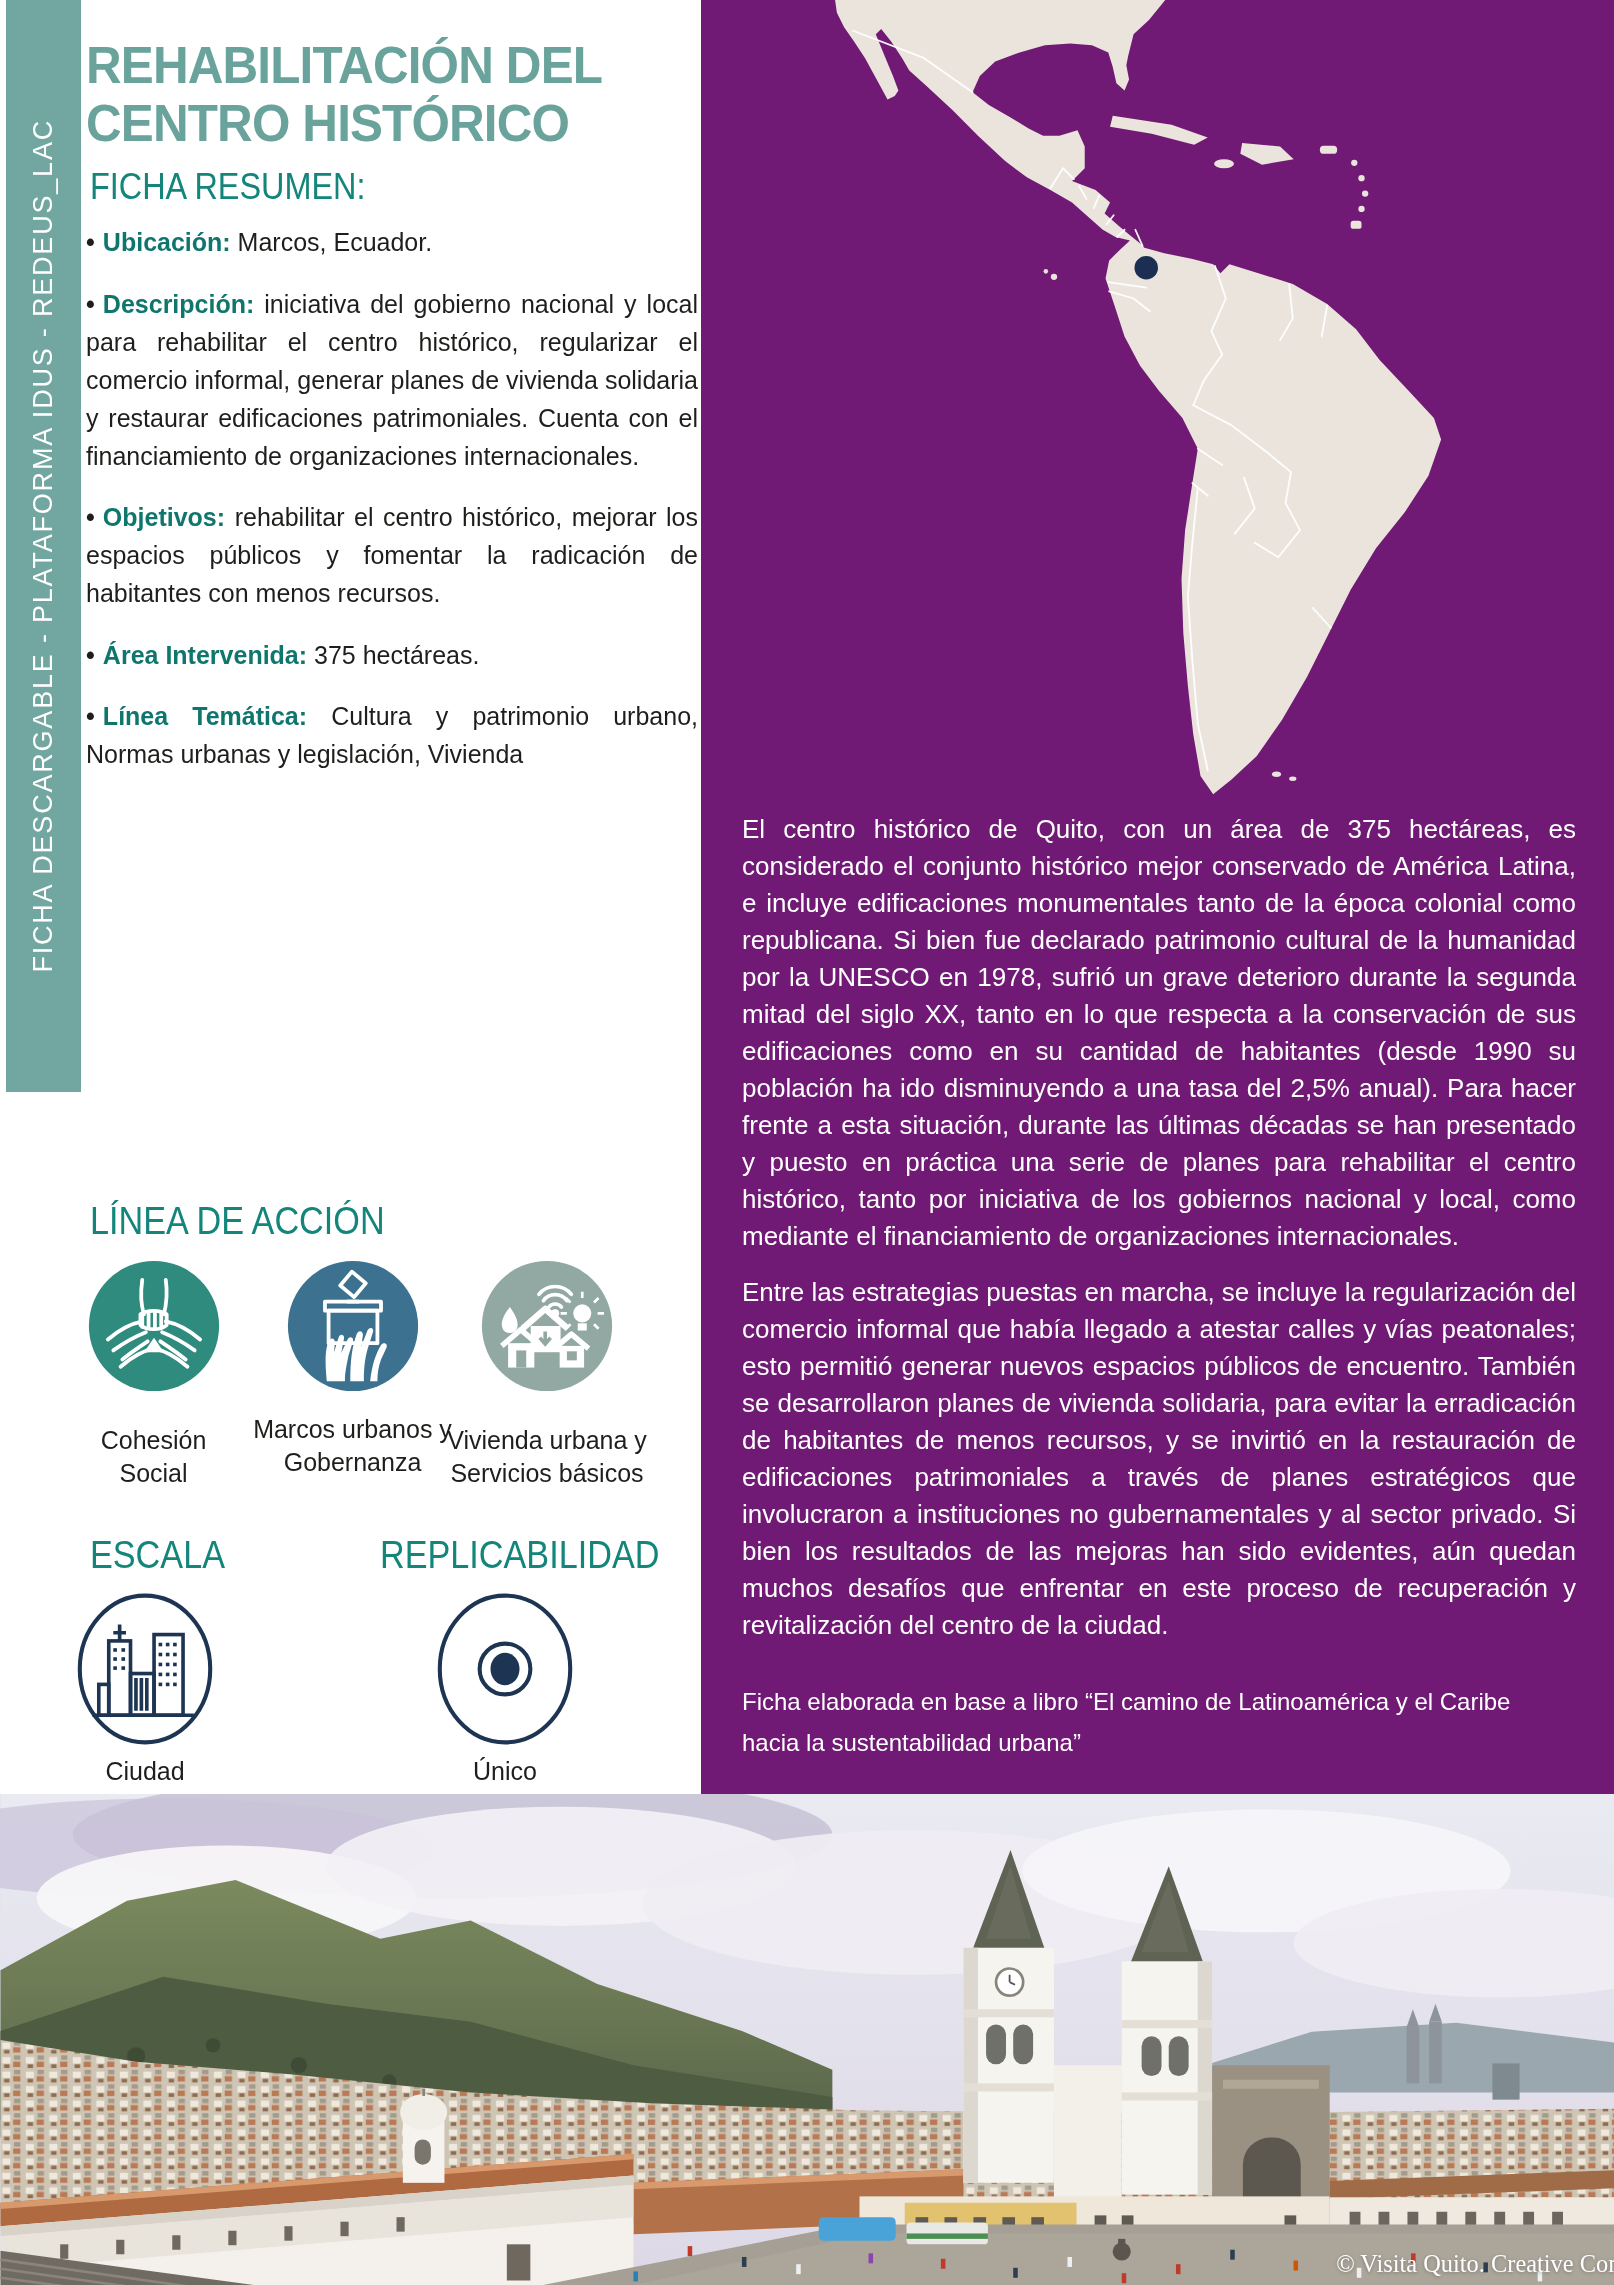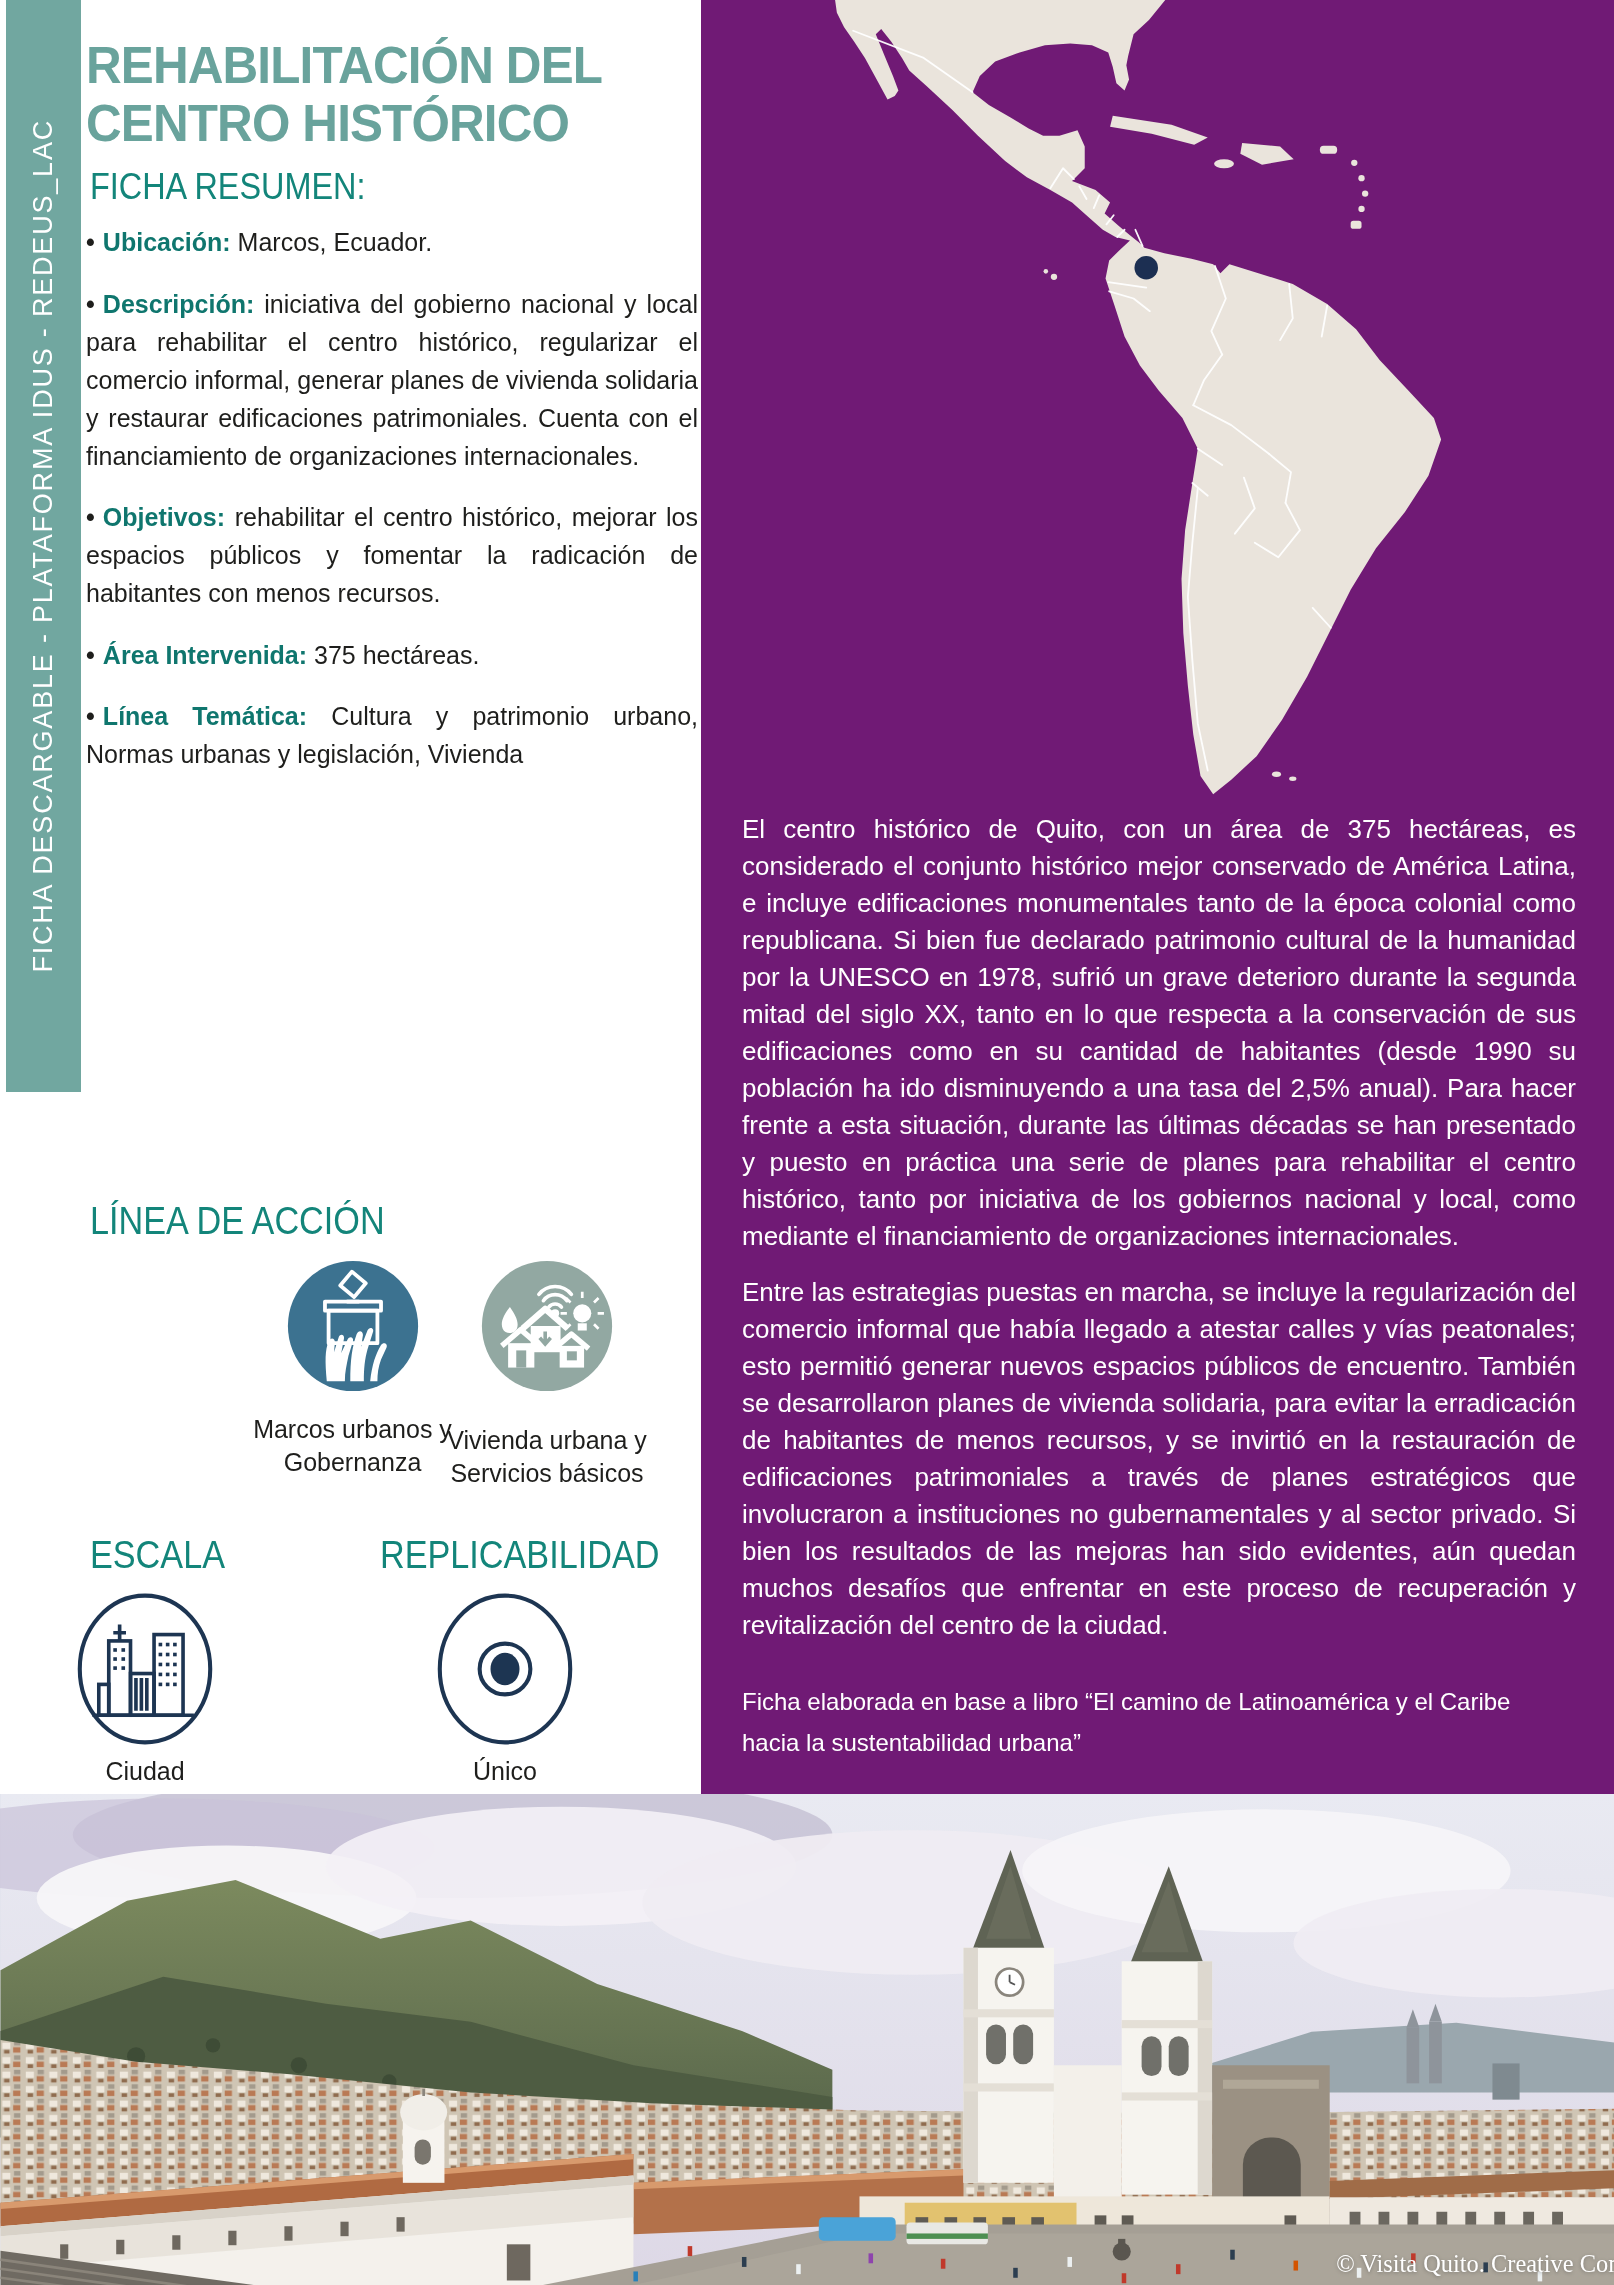--- a/index.html
+++ b/index.html
@@ -79,20 +79,37 @@
     <p class="bullet"><span class="bdot">•</span><b>Ubicación:</b><span> Marcos, Ecuador.</span></p>
     <p class="bullet"><span class="bdot">•</span><b>Descripción:</b><span> iniciativa del gobierno nacional y local para rehabilitar el centro histórico, regularizar el comercio informal, generar planes de vivienda solidaria y restaurar edificaciones patrimoniales. Cuenta con el financiamiento de organizaciones internacionales.</span></p>
     <p class="bullet"><span class="bdot">•</span><b>Objetivos:</b><span> rehabilitar el centro histórico, mejorar los espacios públicos y fomentar la radicación de habitantes con menos recursos.</span></p>
     <p class="bullet"><span class="bdot">•</span><b>Área Intervenida:</b><span> 375 hectáreas.</span></p>
     <p class="bullet"><span class="bdot">•</span><b>Línea Temática:</b><span> Cultura y patrimonio urbano, Normas urbanas y legislación, Vivienda</span></p>
   </div>
 
   <div class="h-teal linea-h">LÍNEA DE ACCIÓN</div>
 
   <div class="action-row">
+    <div class="action-col col1">
+      <span>
+        <svg width="132" height="132" viewBox="0 0 146 146">
+          <circle cx="73" cy="73" r="72" fill="#2e8b7d"></circle>
+          <g stroke="#fff" stroke-width="4.2" fill="none" stroke-linecap="round" stroke-linejoin="round">
+            <path d="M60,22 C58,36 58,48 62,60 M86,22 C88,36 87,48 84,60"></path>
+            <path d="M60,60 l0,14 M67,58 l0,16 M74,58 l0,16 M81,58 l0,15"></path>
+            <path d="M58,60 C65,55 80,55 87,60 L87,72 C80,78 65,78 58,72 Z"></path>
+            <path d="M22,88 C36,76 50,70 60,68 M28,100 C42,90 54,84 64,80 M38,110 C48,102 57,96 66,90"></path>
+            <path d="M124,88 C110,76 96,70 86,68 M118,100 C104,90 92,84 82,80 M108,110 C98,102 89,96 80,90"></path>
+            <path d="M36,118 C50,106 62,100 73,98 C84,100 96,106 110,118"></path>
+          </g>
+          <path d="M62,102 L73,86 L84,102 Z" fill="#fff"></path>
+        </svg>
+      </span>
+      <div class="action-label" style="width:136px;">Cohesión Social</div>
+    </div>
 
     <div class="action-col col2">
       <span>
         <svg width="132" height="132" viewBox="0 0 146 146">
           <circle cx="73" cy="73" r="72" fill="#3c7290"></circle>
           <g stroke="#fff" stroke-width="4.2" fill="none" stroke-linejoin="round">
             <rect x="46" y="56" width="54" height="36"></rect>
             <rect x="42" y="46" width="62" height="10"></rect>
             <path d="M66,46 L80,46"></path>
             <rect x="63" y="17" width="20" height="20" transform="rotate(40 73 27)"></rect>

